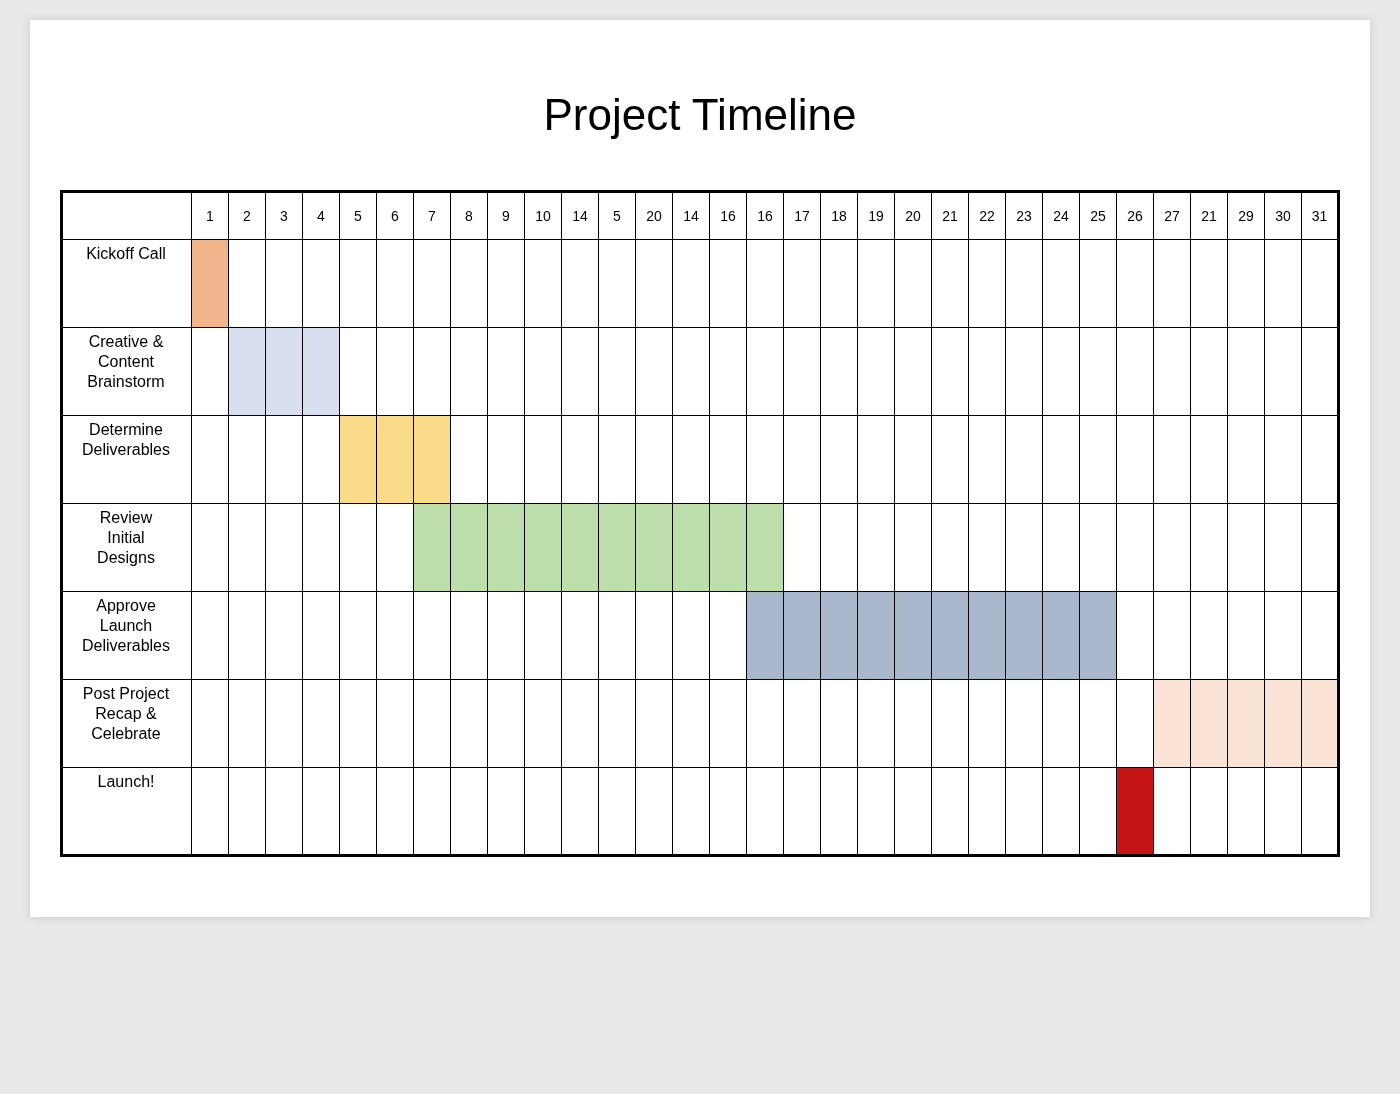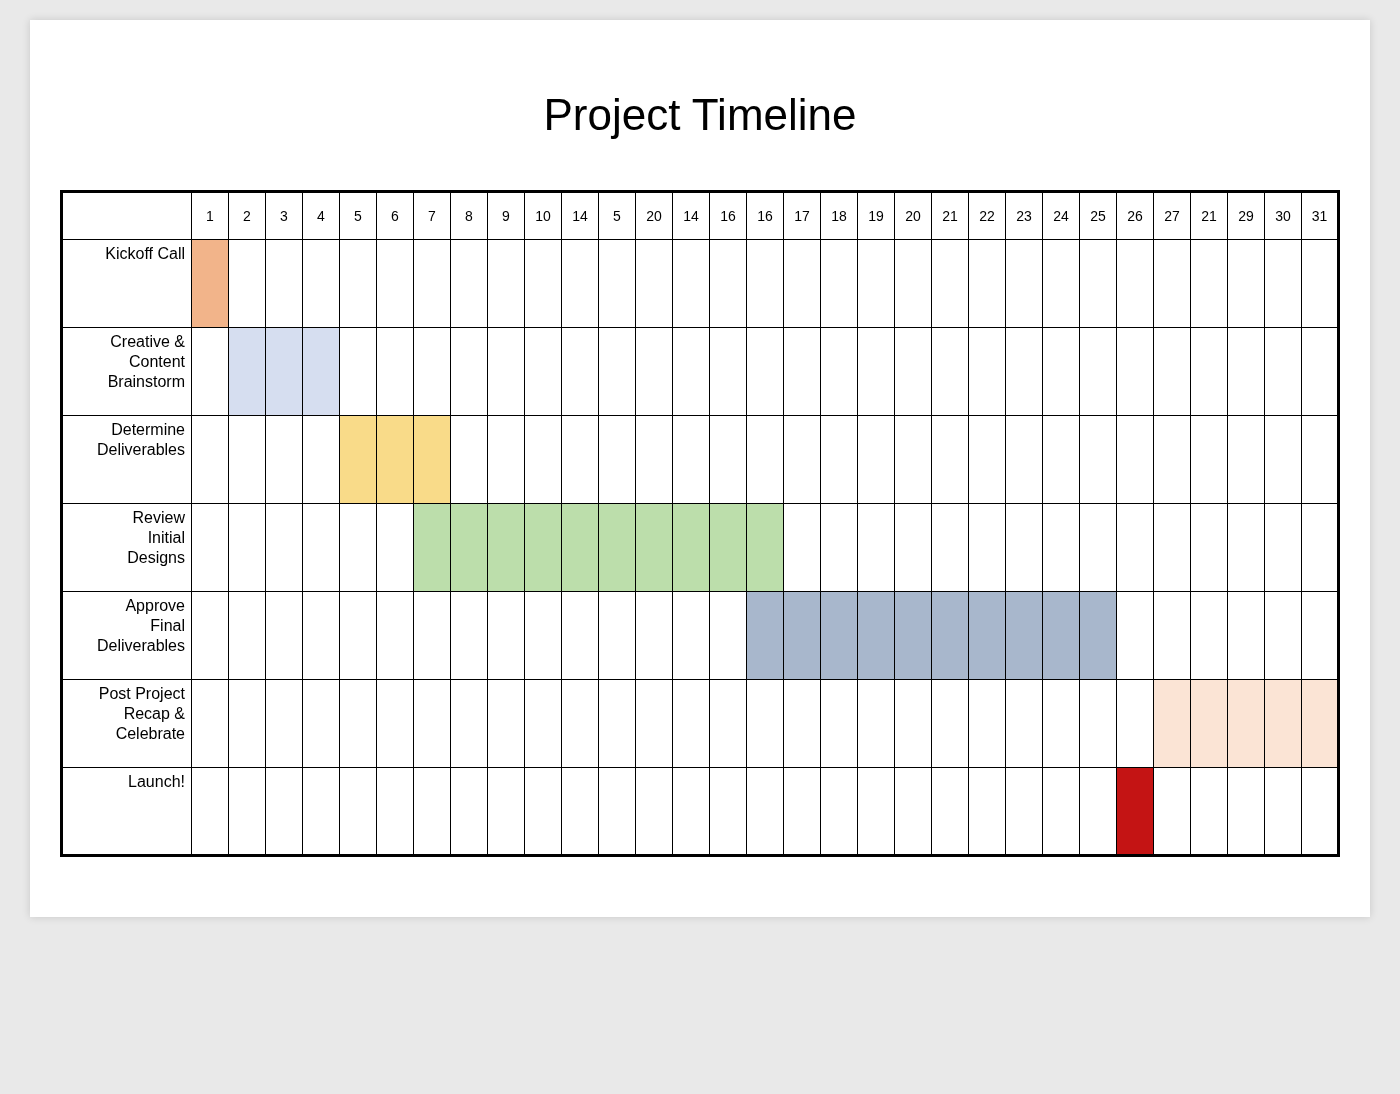--- a/index.html
+++ b/index.html
@@ -42,21 +42,21 @@
     text-align: center;
     vertical-align: middle;
     background: #fff;
   }
   table.gantt thead th.task-col {
     width: 130px;
   }
   table.gantt tbody td.task-label {
     font-size: 16px;
     line-height: 1.25;
-    text-align: right;
+    text-align: center;
     vertical-align: top;
     padding: 4px 6px 0 4px;
     background: #fff;
     white-space: pre-line;
   }
   table.gantt tbody td.day-cell {
     height: 88px;
     background: #fff;
   }
 </style>
@@ -274,21 +274,21 @@
           <td class="day-cell"></td>
           <td class="day-cell"></td>
           <td class="day-cell"></td>
           <td class="day-cell"></td>
           <td class="day-cell"></td>
           <td class="day-cell"></td>
           <td class="day-cell"></td>
         </tr>
         <tr>
           <td class="task-label">Approve
-Final
+Launch
 Deliverables</td>
           <td class="day-cell"></td>
           <td class="day-cell"></td>
           <td class="day-cell"></td>
           <td class="day-cell"></td>
           <td class="day-cell"></td>
           <td class="day-cell"></td>
           <td class="day-cell"></td>
           <td class="day-cell"></td>
           <td class="day-cell"></td>

